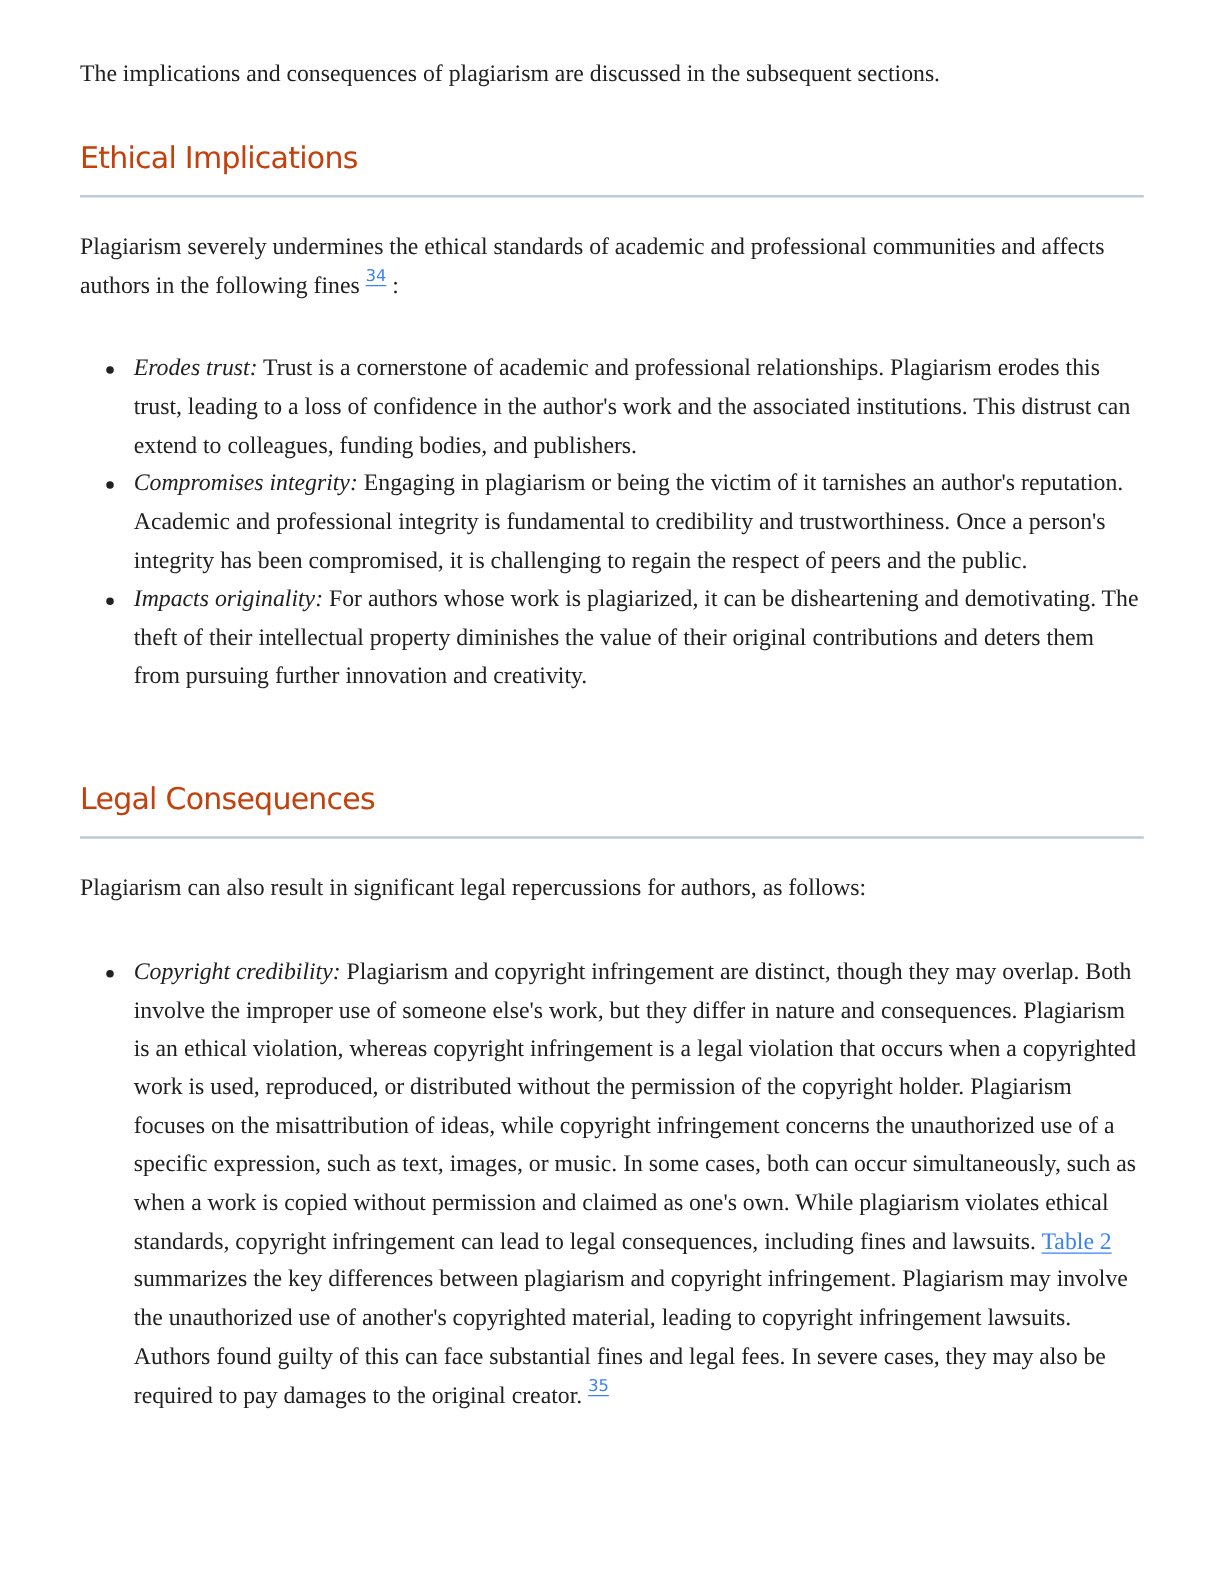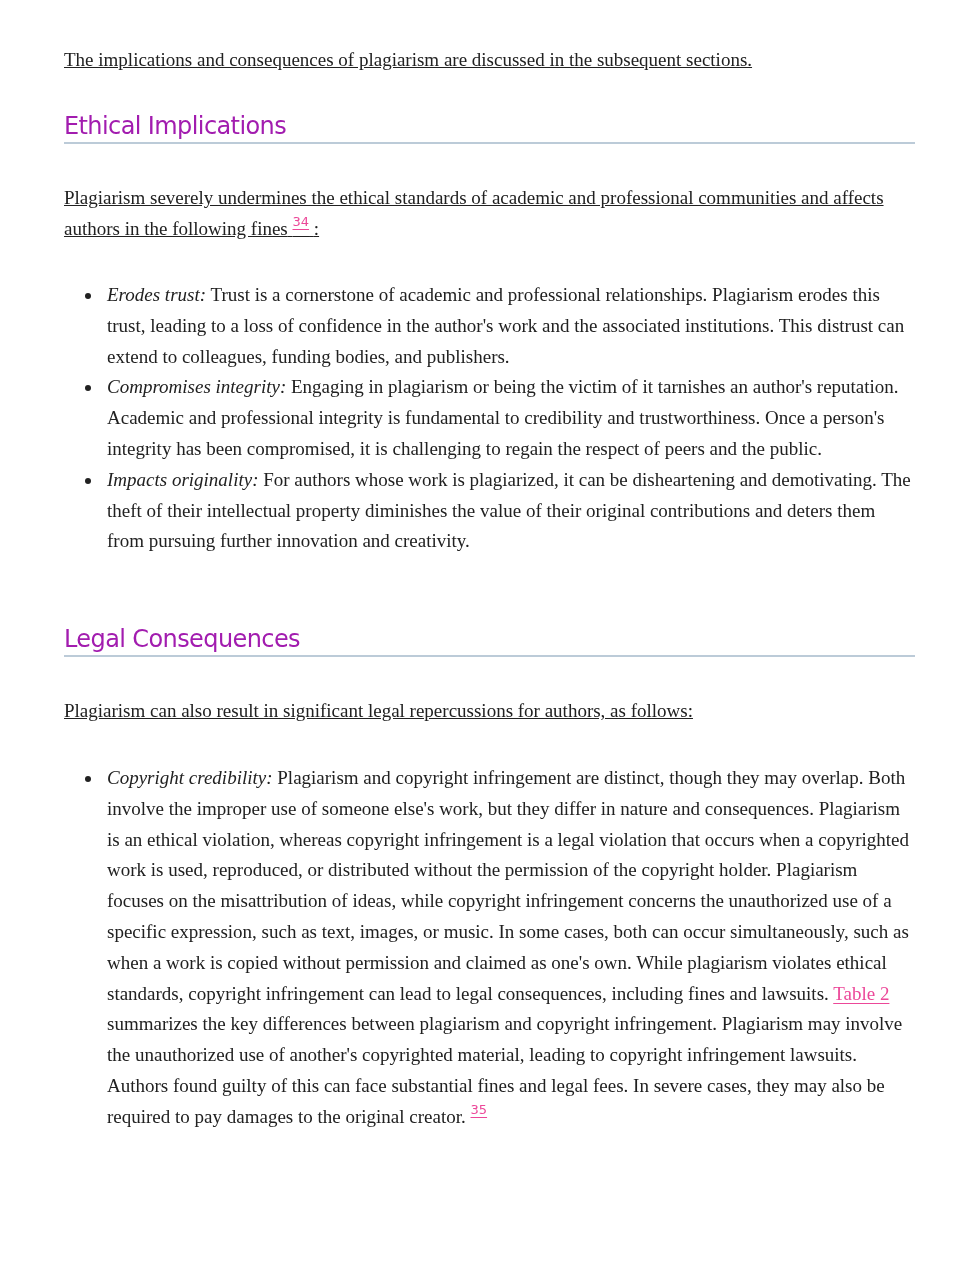--- a/index.html
+++ b/index.html
@@ -18,36 +18,35 @@
       position: relative;
       padding: 0 64px 0 64px;
       width: 851px;
     }
     p.body-text {
       font-family: "Liberation Serif", "DejaVu Serif", serif;
       font-size: 19px;
       line-height: 30.5px;
       margin: 0;
       color: #212121;
-      text-decoration: underline;
     }
     .intro {
       position: absolute;
       top: 45px;
       left: 64px;
       width: 860px;
     }
     h2.section-heading {
       font-family: "DejaVu Sans", "Liberation Sans", sans-serif;
       font-weight: normal;
       font-size: 24px;
       letter-spacing: -0.6px;
-      color: #a21caf;
+      color: #c2410c;
       margin: 0;
-      padding-bottom: 2px;
+      padding-bottom: 16px;
       border-bottom: 2px solid #bccbd8;
       position: absolute;
       left: 64px;
       width: 851px;
     }
     .h-ethical { top: 112px; }
     .h-legal { top: 625px; }
     .para-ethical {
       position: absolute;
       top: 183px;
@@ -84,21 +83,21 @@
       top: 13px;
       width: 6px;
       height: 6px;
       border-radius: 50%;
       background: #212121;
     }
     .term {
       font-style: italic;
     }
     a.ref {
-      color: #ec4899;
+      color: #3b82f6;
       text-decoration: underline;
       text-underline-offset: 3px;
     }
     sup.footnote {
       font-size: 13px;
       vertical-align: 9px;
       line-height: 0;
       font-family: "DejaVu Sans", "Liberation Sans", sans-serif;
     }
   </style>

